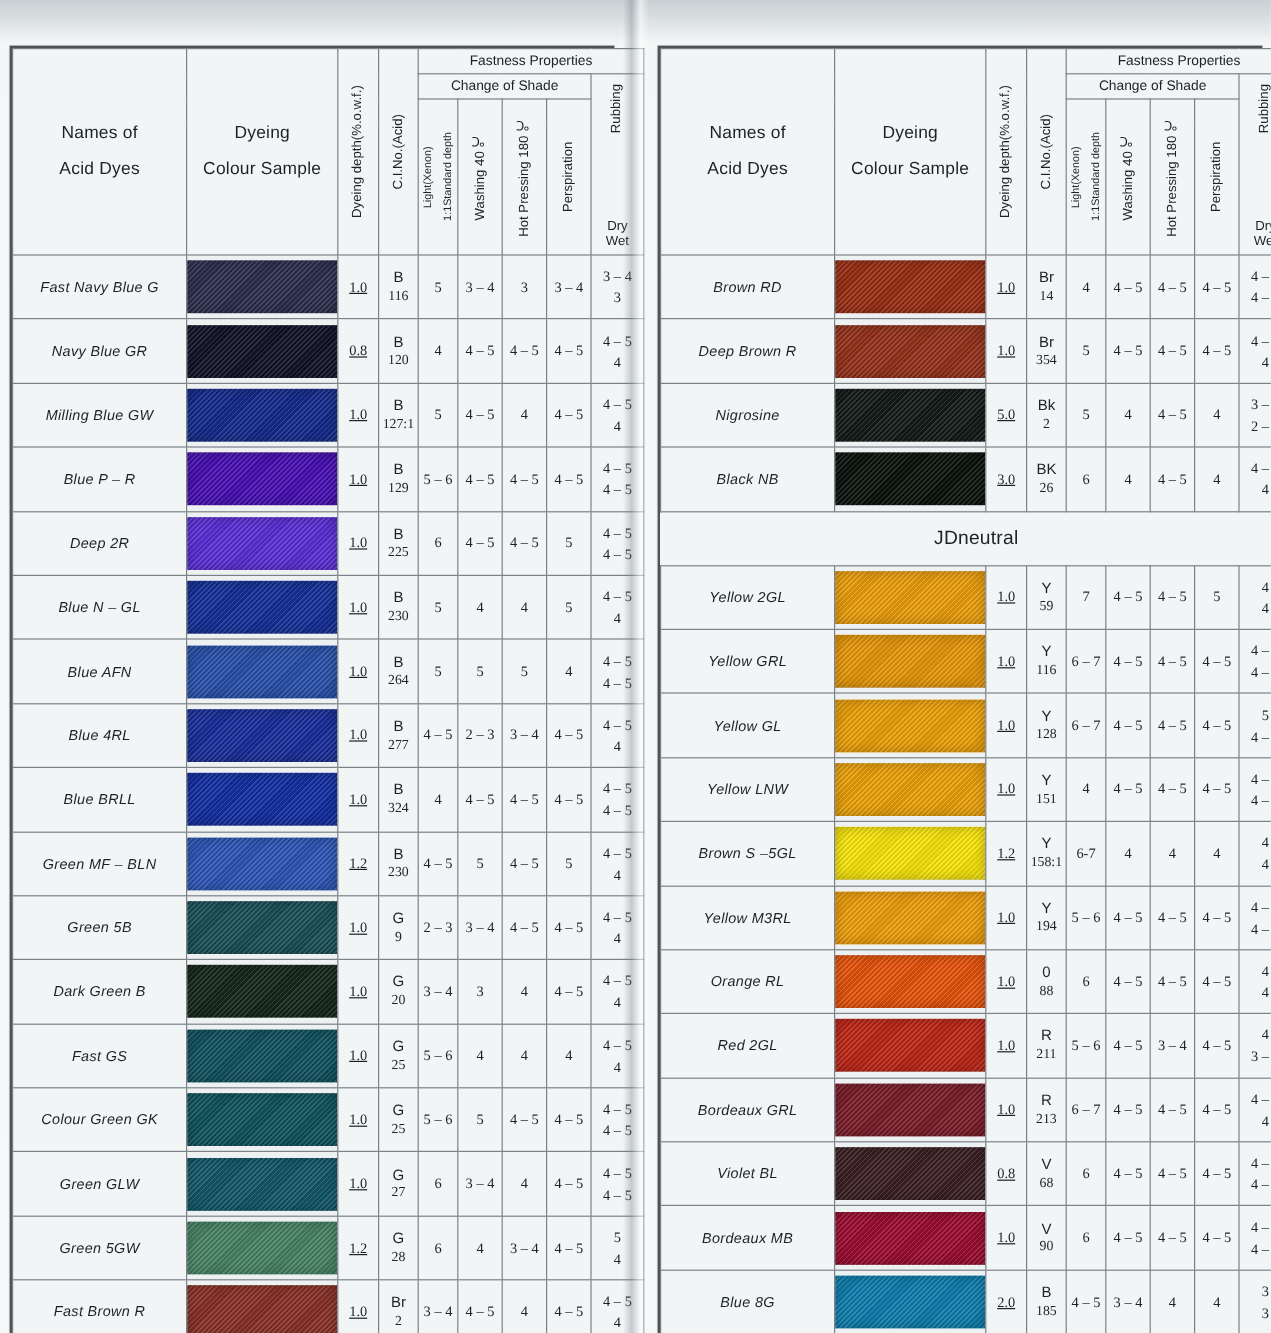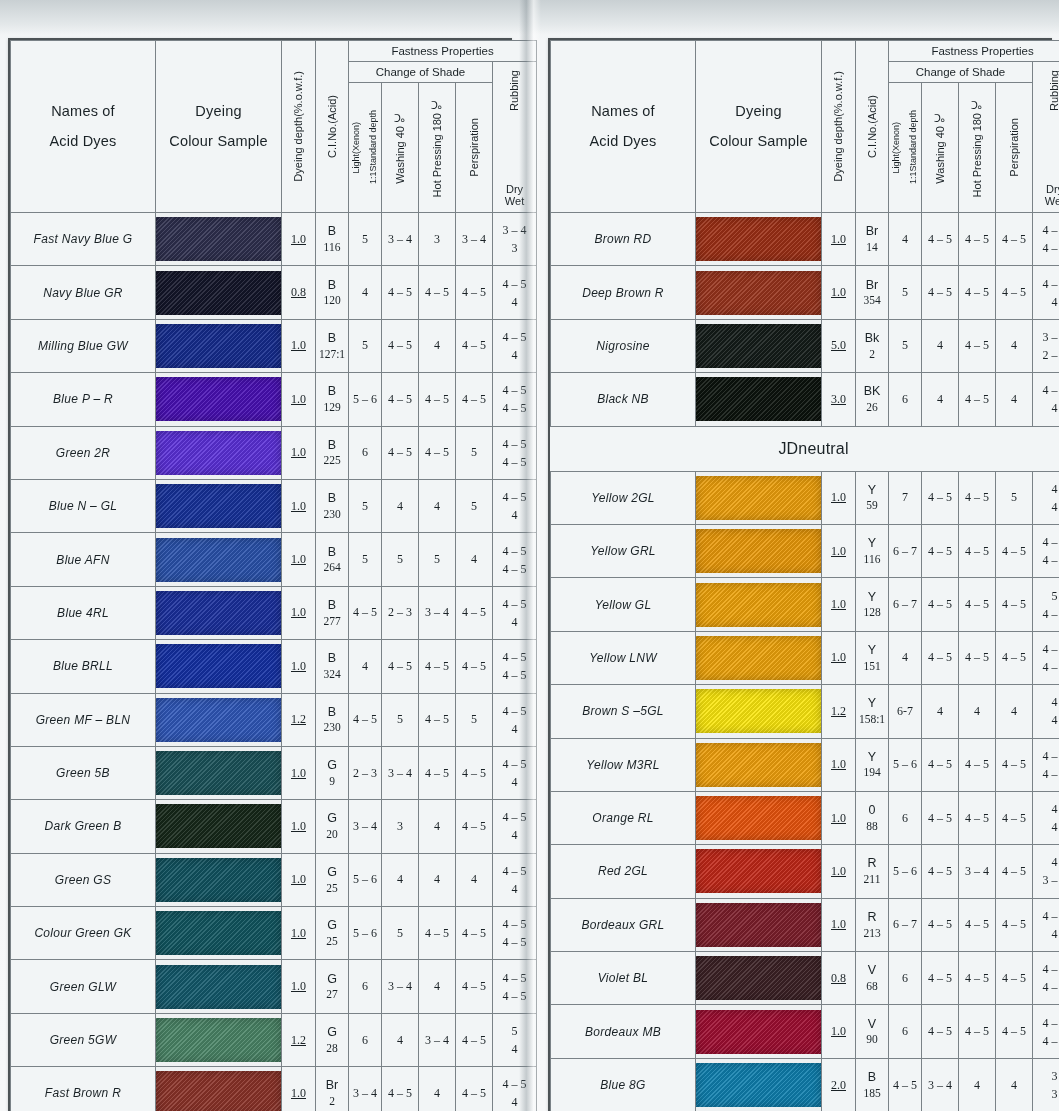--- a/index.html
+++ b/index.html
@@ -264,21 +264,21 @@
             <td class="fast">5 – 6</td>
             <td class="fast">4 – 5</td>
             <td class="fast">4 – 5</td>
             <td class="fast">4 – 5</td>
             <td class="rub2">
               <span>4 – 5</span>
               <span>4 – 5</span>
             </td>
           </tr>
           <tr class="drow">
-            <td class="name">Green 2R</td>
+            <td class="name">Deep 2R</td>
             <td class="swatch-td">
               <div class="swatch" style="background-color: rgb(91, 48, 216);"></div>
             </td>
             <td class="num">1.0</td>
             <td class="ci">
               <div>B</div>
               <div class="l2">225</div>
             </td>
             <td class="fast">6</td>
             <td class="fast">4 – 5</td>
@@ -416,21 +416,21 @@
             <td class="fast">3 – 4</td>
             <td class="fast">3</td>
             <td class="fast">4</td>
             <td class="fast">4 – 5</td>
             <td class="rub2">
               <span>4 – 5</span>
               <span>4</span>
             </td>
           </tr>
           <tr class="drow">
-            <td class="name">Green GS</td>
+            <td class="name">Fast GS</td>
             <td class="swatch-td">
               <div class="swatch" style="background-color: rgb(17, 83, 96);"></div>
             </td>
             <td class="num">1.0</td>
             <td class="ci">
               <div>G</div>
               <div class="l2">25</div>
             </td>
             <td class="fast">5 – 6</td>
             <td class="fast">4</td>

